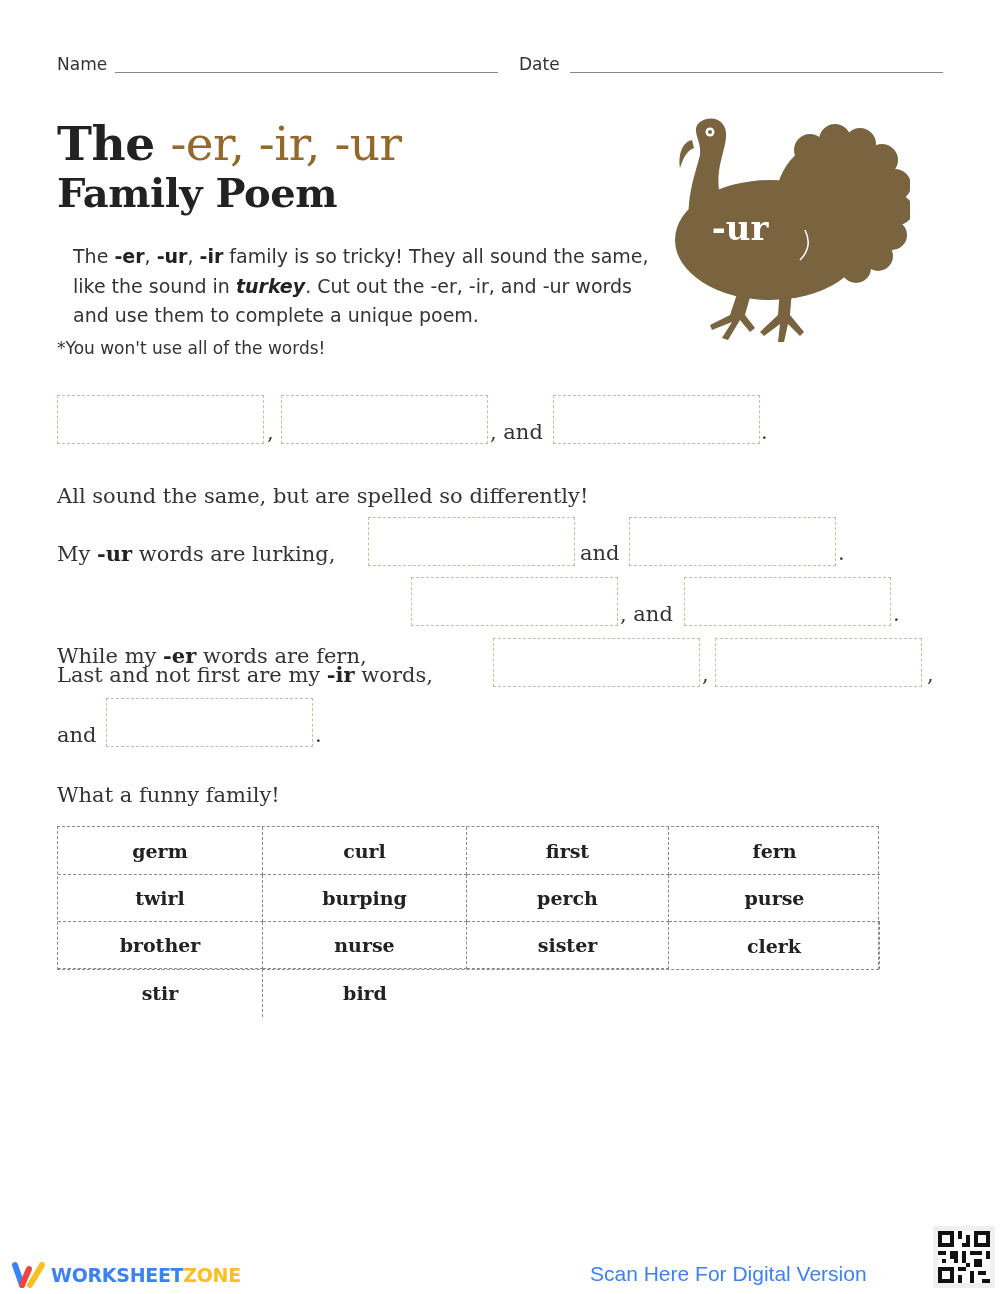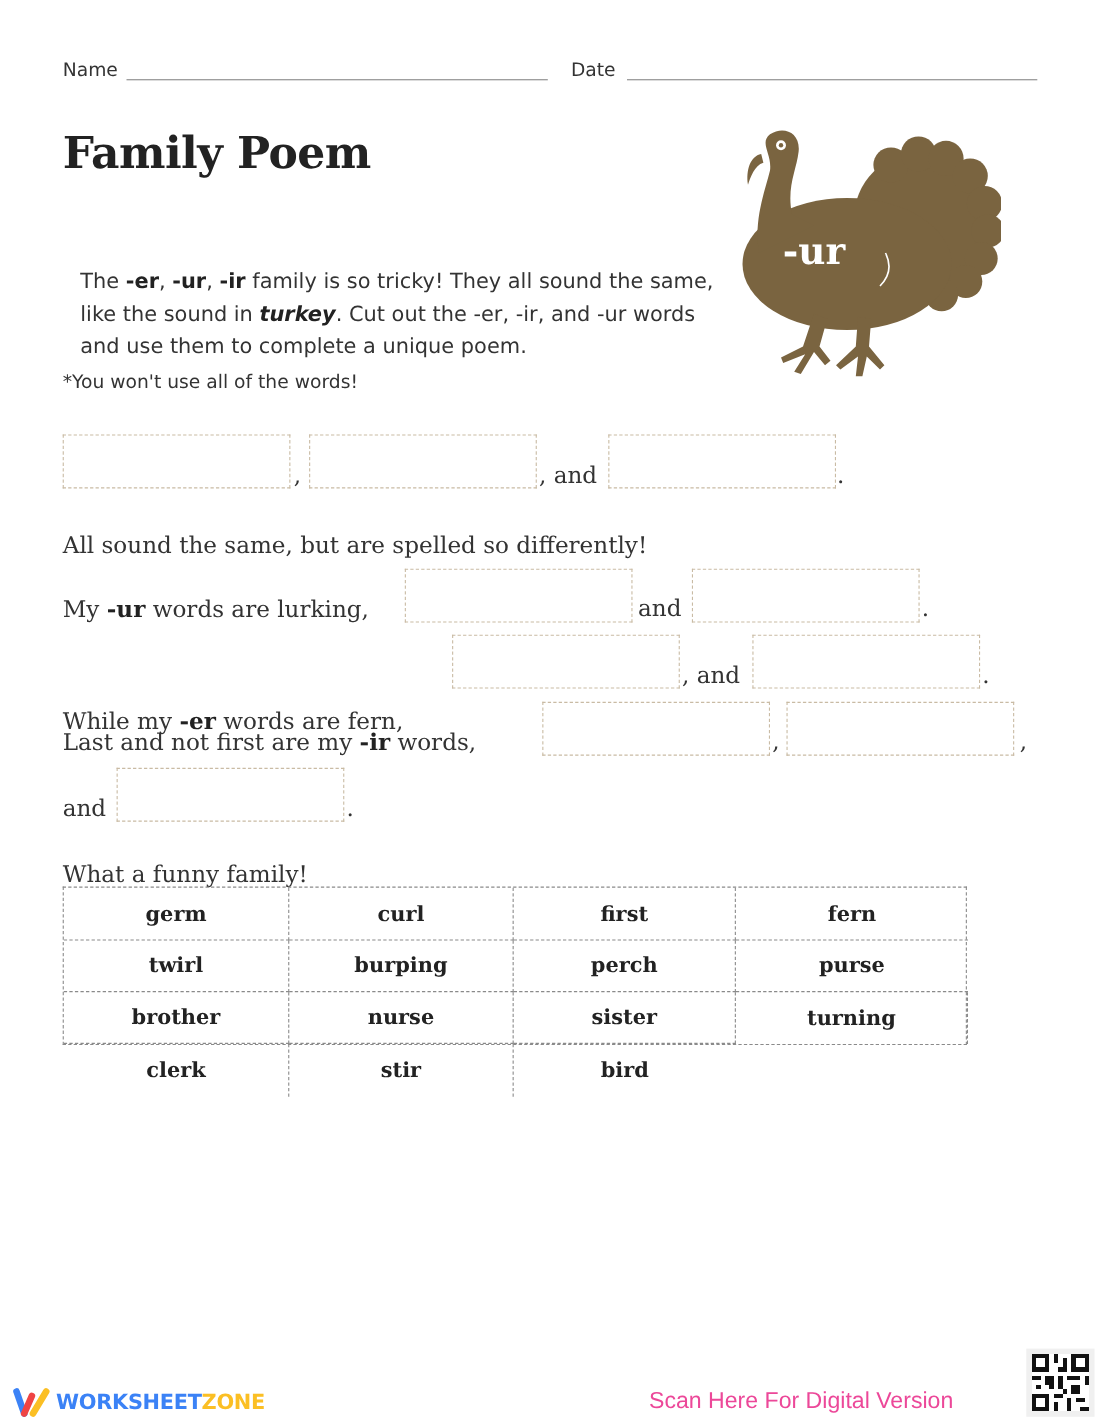--- a/index.html
+++ b/index.html
@@ -17,43 +17,44 @@
 
   .intro { position: absolute; left: 57px; top: 242px; width: 580px; font-size: 19px; line-height: 29.5px; color: #333; margin-left: 16px; }
   .intro b { font-weight: bold; color: #222; }
   .note { position: absolute; left: 57px; top: 338px; font-size: 17px; color: #333; }
 
   .turkey { position: absolute; left: 660px; top: 110px; width: 250px; height: 240px; }
   .blank { position: absolute; border: 1.5px dashed #c9bba4; background: #fff; }
   .txt { position: absolute; white-space: nowrap; font-family: "DejaVu Serif", serif; font-size: 21px; color: #333; }
   .txt b { color: #222; }
 
-  .word-table { position: absolute; left: 57px; top: 806px; width: 822px; height: 144px; border: 1.5px dashed #8a8a8a; display: grid; grid-template-columns: 205px 204px 202px 211px; grid-template-rows: 48px 47px 47px 48px; }
+  .word-table { position: absolute; left: 57px; top: 826px; width: 822px; height: 144px; border: 1.5px dashed #8a8a8a; display: grid; grid-template-columns: 205px 204px 202px 211px; grid-template-rows: 48px 47px 47px 48px; }
   .cell { border-right: 1.5px dashed #8a8a8a; border-bottom: 1.5px dashed #8a8a8a; display: flex; align-items: center; justify-content: center; font-family: "DejaVu Serif", serif; font-weight: bold; font-size: 19px; color: #222; }
   .cell.c4 { border-right: none; }
   .cell.r4 { border-bottom: none; }
 
   .footer-logo { position: absolute; left: 10px; top: 1260px; height: 30px; display: flex; align-items: center; }
   .logo-text { font-family: "DejaVu Sans", sans-serif; font-weight: bold; font-size: 19px; letter-spacing: -0.3px; margin-left: 5px; }
   .logo-text .w { color: #3b82f6; }
   .logo-text .z { color: #fbbf24; }
-  .scan-text { position: absolute; left: 590px; top: 1262px; font-size: 21px; color: #ec4899; font-family: "Liberation Sans", sans-serif; text-align: center; }
+  .scan-text { position: absolute; left: 590px; top: 1262px; font-size: 21px; color: #3b82f6; font-family: "Liberation Sans", sans-serif; text-align: center; }
   .qr { position: absolute; left: 933px; top: 1226px; width: 62px; height: 62px; background: #f0f0f0; padding: 5px; }
 </style>
 </head>
 <body>
 
 <div class="name-date">
   <span class="nd-label" style="left:0;">Name</span>
   <div class="nd-line" style="left:58px; width:383px;"></div>
   <span class="nd-label" style="left:462px;">Date</span>
   <div class="nd-line" style="left:513px; width:373px;"></div>
 </div>
 
 <div class="title">
+  <div class="l1"><span>The </span><span class="accent">-er, -ir, -ur</span></div>
   <div class="l2">Family Poem</div>
 </div>
 
 <div class="intro"><span>The </span><b>-er</b><span>, </span><b>-ur</b><span>, </span><b>-ir</b><span> family is so tricky! They all sound the same, like the sound in </span><b><i>turkey</i></b><span>. Cut out the -er, -ir, and -ur words and use them to complete a unique poem.</span></div>
 <div class="note">*You won't use all of the words!</div>
 
 <svg class="turkey" viewBox="0 0 250 240">
   <g fill="#7a6440">
 
     <circle cx="178" cy="90" r="62"></circle>
@@ -119,21 +120,20 @@
   <div class="cell">curl</div>
   <div class="cell">first</div>
   <div class="cell c4">fern</div>
   <div class="cell">twirl</div>
   <div class="cell">burping</div>
   <div class="cell">perch</div>
   <div class="cell c4">purse</div>
   <div class="cell">brother</div>
   <div class="cell">nurse</div>
   <div class="cell">sister</div>
-  <div class="cell r4">turning</div>
   <div class="cell r4">clerk</div>
   <div class="cell r4">stir</div>
   <div class="cell c4 r4">bird</div>
 </div>
 
 <div class="footer-logo">
   <svg width="36" height="28" viewBox="0 0 36 28">
     <line x1="5" y1="4" x2="12" y2="24" stroke="#3b82f6" stroke-width="6" stroke-linecap="round"></line>
     <line x1="12" y1="24" x2="19" y2="8" stroke="#ef4444" stroke-width="6" stroke-linecap="round"></line>
     <line x1="20" y1="24" x2="32" y2="4" stroke="#fbbf24" stroke-width="6" stroke-linecap="round"></line>

